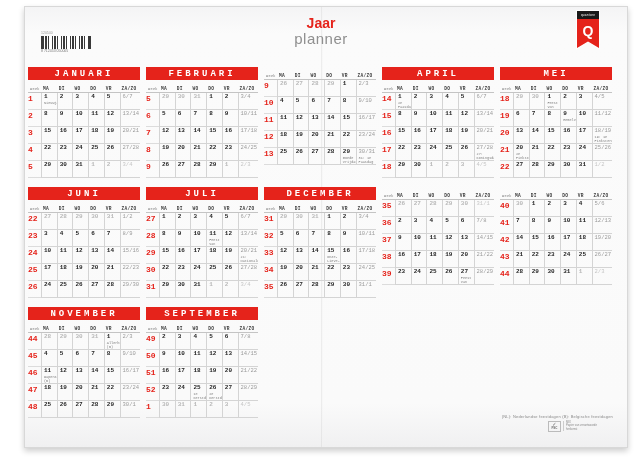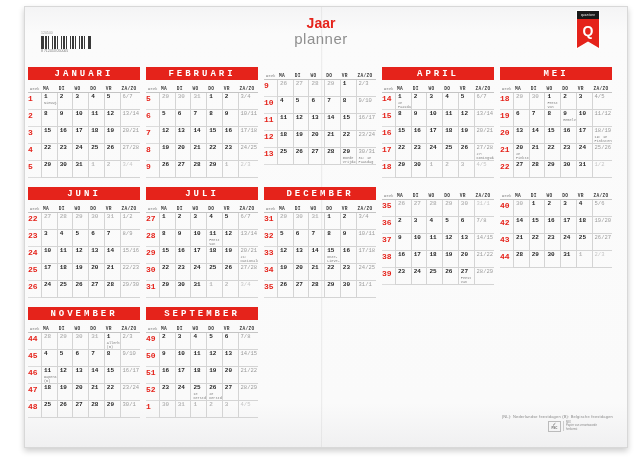--- a/index.html
+++ b/index.html
@@ -1182,20 +1182,41 @@
             <span class="num">3</span>
           </span>
           <span class="cell">
             <span class="num">4</span>
           </span>
           <span class="cell">
             <span class="wetxt">5/6</span>
           </span>
         </div>
         <div class="wrow">
+          <span class="wnum">41</span>
+          <span class="cell">
+            <span class="num">7</span>
+          </span>
+          <span class="cell">
+            <span class="num">8</span>
+          </span>
+          <span class="cell">
+            <span class="num">9</span>
+          </span>
+          <span class="cell">
+            <span class="num">10</span>
+          </span>
+          <span class="cell">
+            <span class="num">11</span>
+          </span>
+          <span class="cell">
+            <span class="wetxt">12/13</span>
+          </span>
+        </div>
+        <div class="wrow">
           <span class="wnum">42</span>
           <span class="cell">
             <span class="num">14</span>
           </span>
           <span class="cell">
             <span class="num">15</span>
           </span>
           <span class="cell">
             <span class="num">16</span>
           </span>

